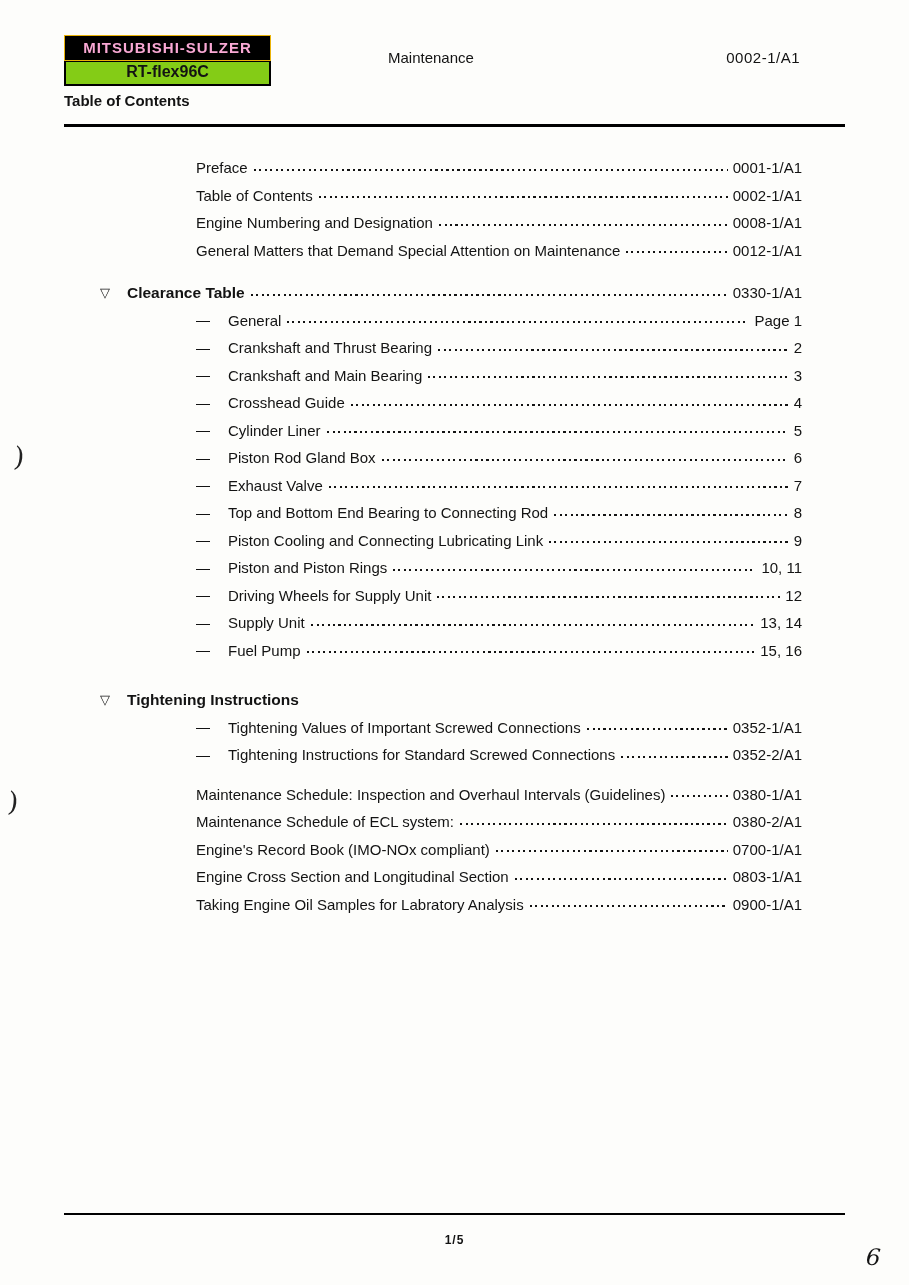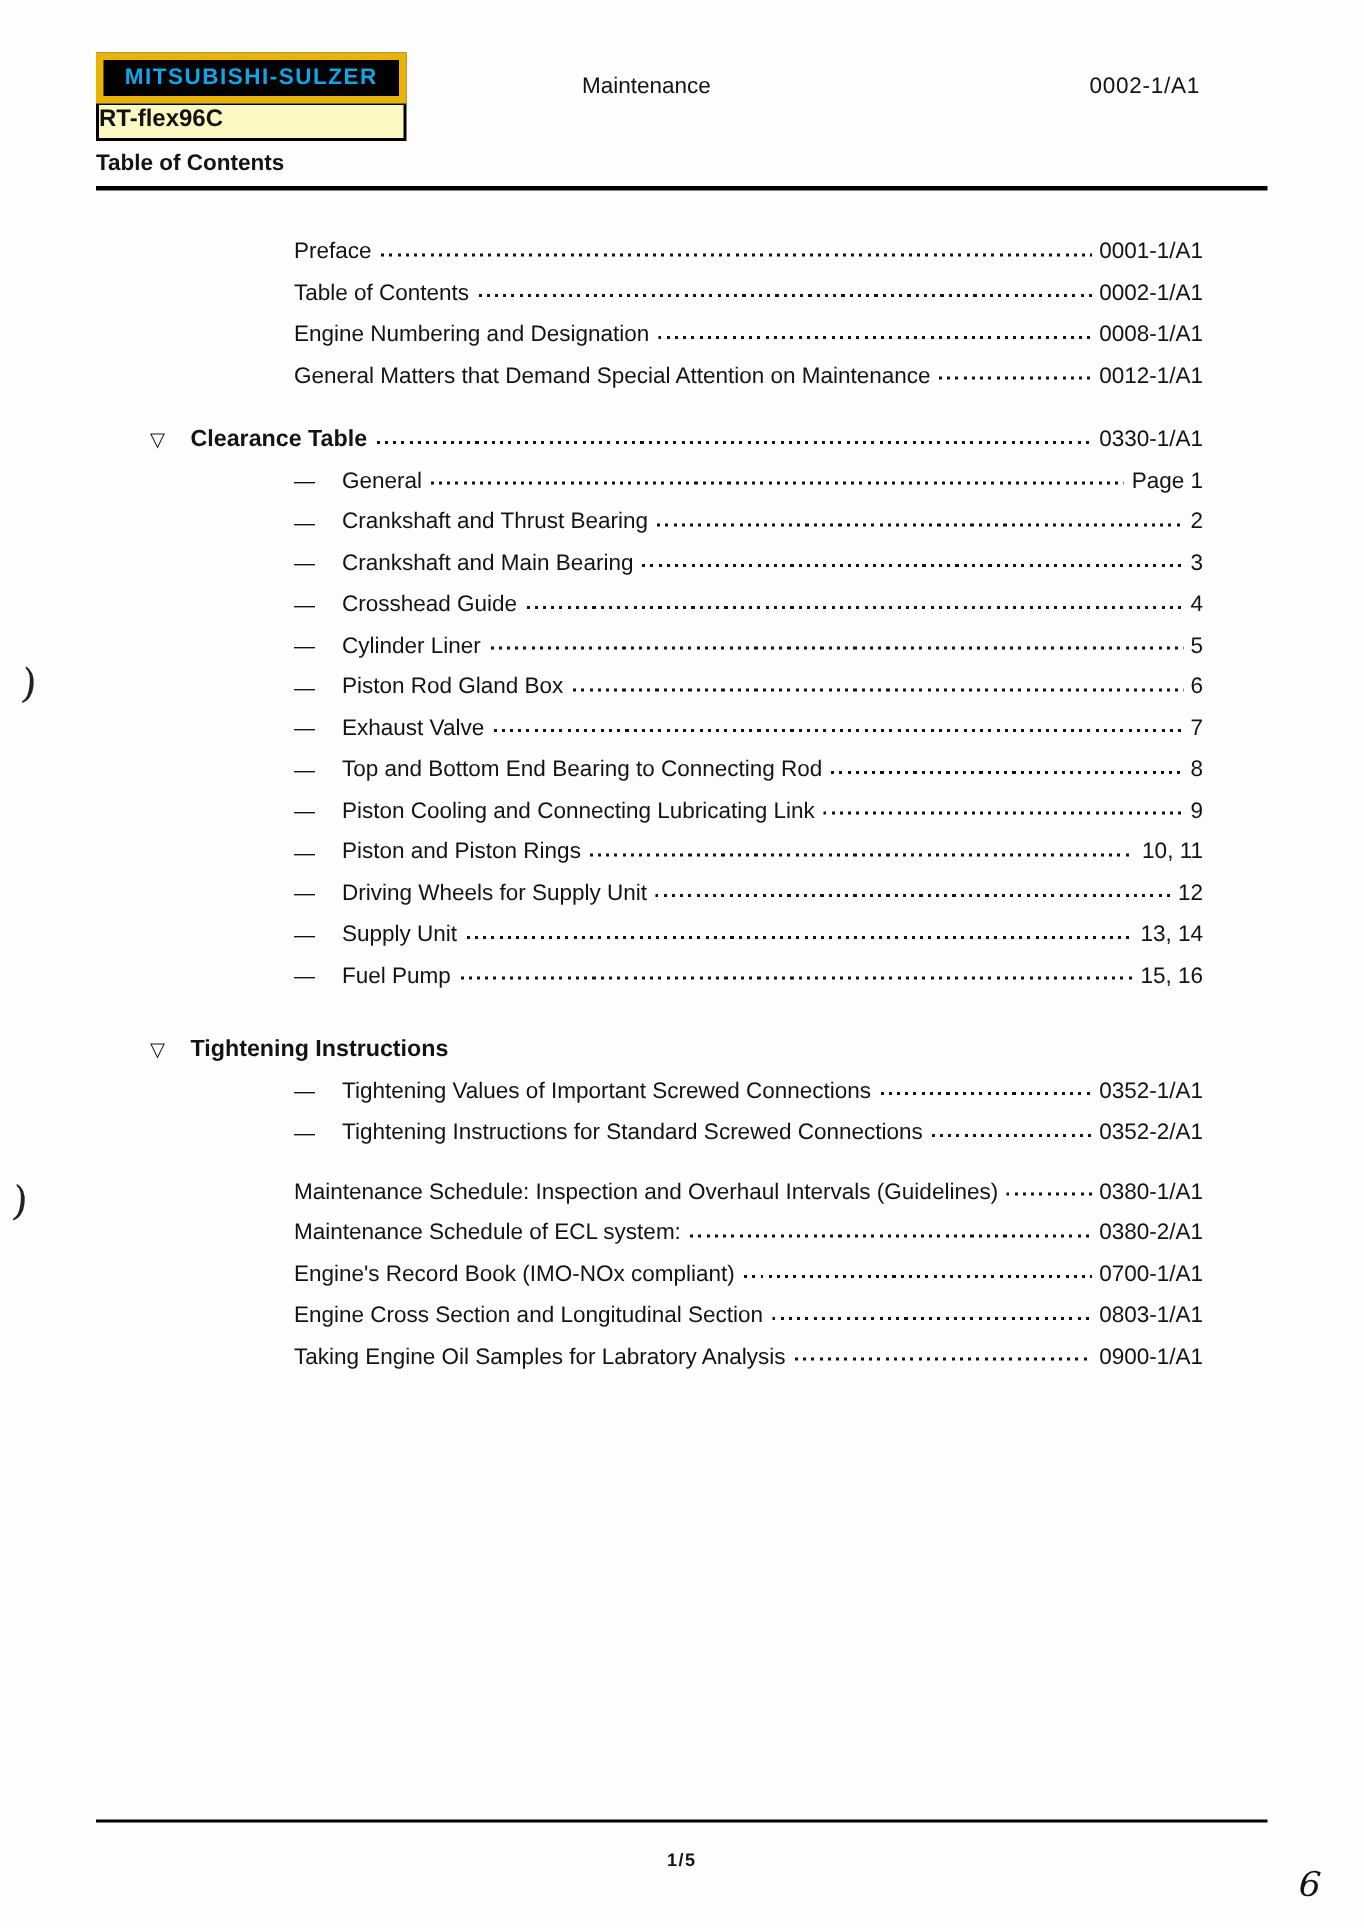--- a/index.html
+++ b/index.html
@@ -7,26 +7,26 @@
   .page {
     position:relative; width:909px; height:1285px; overflow:hidden;
     background:#fdfdfb; color:#131313;
     font-family:"Liberation Sans","DejaVu Sans",sans-serif;
   }
 
   
   .header { position:relative; margin:35px 64px 0 64px; height:76px; }
   .brand { width:207px; }
   .brand-top {
-    background:#000; color:#0ea5e9; font-weight:bold; font-size:15px;
-    text-align:center; padding:3px 0 4px; letter-spacing:1px; border:5px solid #eab308;
+    background:#000; color:#f9a8d4; font-weight:bold; font-size:15px;
+    text-align:center; padding:3px 0 4px; letter-spacing:1px; border:1px solid #eab308;
   }
   .brand-model {
     border:2px solid #000; border-top-width:1px; font-weight:bold; font-size:16px;
-    padding:1px 0 3px; background:#fef9c3;
+    text-align:center; padding:1px 0 3px; background:#84cc16;
   }
   .brand-sub { font-weight:bold; font-size:15px; padding-top:6px; }
   .hdr-center { position:absolute; left:324px; top:14px; font-size:15px; }
   .hdr-code  { position:absolute; right:45px; top:14px; font-size:15px; letter-spacing:0.5px; }
   .rule-top  { margin:13px 64px 0 64px; height:3px; background:#000; }
 
   
   .heading-row {
     display:flex; justify-content:space-between; align-items:baseline;
     margin:46px 105px 0 66px;

